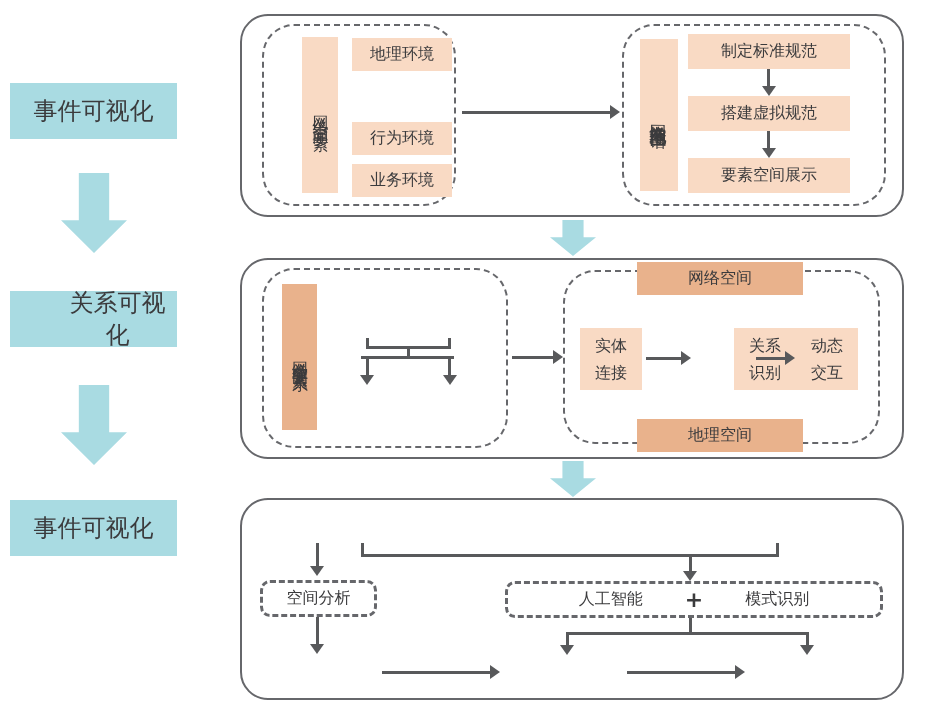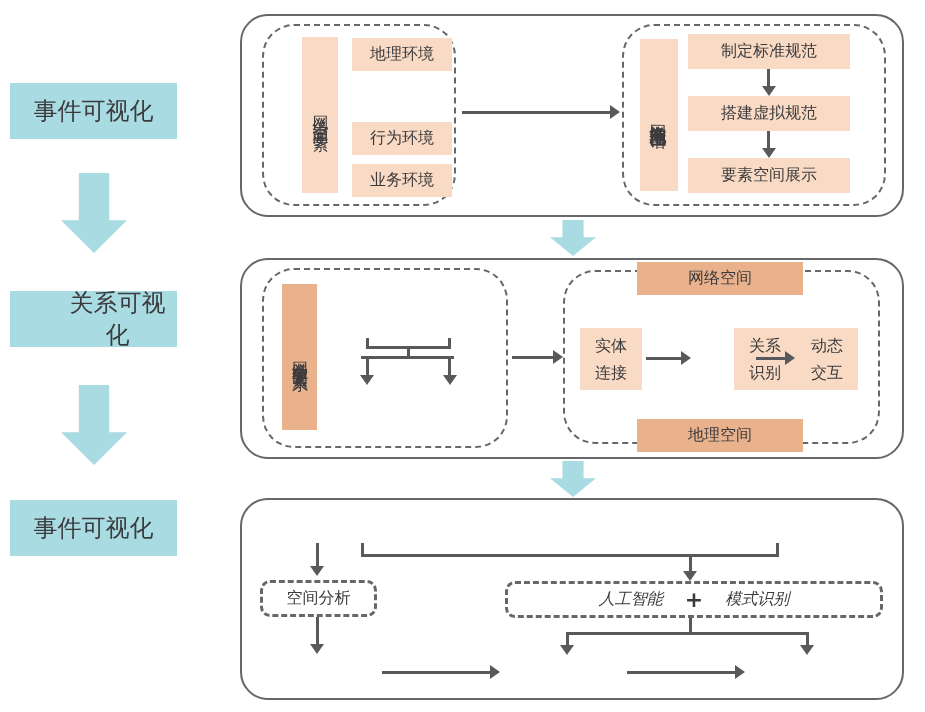--- a/index.html
+++ b/index.html
@@ -27,21 +27,21 @@
         border-bottom:7px solid transparent;border-left:10px solid var(--line);z-index:4;}
   .barrow-big{width:66px;height:80px;background:var(--cyan);
         clip-path:polygon(27% 0,73% 0,73% 59%,100% 59%,50% 100%,0 59%,27% 59%);}
   .barrow-small{width:46px;height:36px;background:var(--cyan);
         clip-path:polygon(27% 0,73% 0,73% 48%,100% 48%,50% 100%,0 48%,27% 48%);}
   .f24{font-size:24px;}.f22{font-size:22px;}.f21{font-size:21px;}
   .f20{font-size:16px;}.f19{font-size:19px;}.f17{font-size:17px;letter-spacing:1px;}
   .f16{font-size:16px;letter-spacing:2px;}
   .lh27{line-height:27px;}.lh28{line-height:28px;}
   .plus{font-weight:bold;font-size:22px;}
-  .ai-row{display:flex;align-items:center;justify-content:center;gap:22px;font-style:italic;}
+  .ai-row{display:flex;align-items:center;justify-content:center;gap:42px;}
 </style>
 </head>
 <body>
 
 <div id="canvas">
 
   <div class="abs box cyan f24" style="left:10px;top:83px;width:167px;height:56px;">事件可视化</div>
   <div class="abs barrow-big" style="left:61px;top:173px;"></div>
   <div class="abs box cyan f24" style="left:10px;top:291px;width:167px;height:56px;padding-left:48px;">关系可视化</div>
   <div class="abs barrow-big" style="left:61px;top:385px;"></div>

